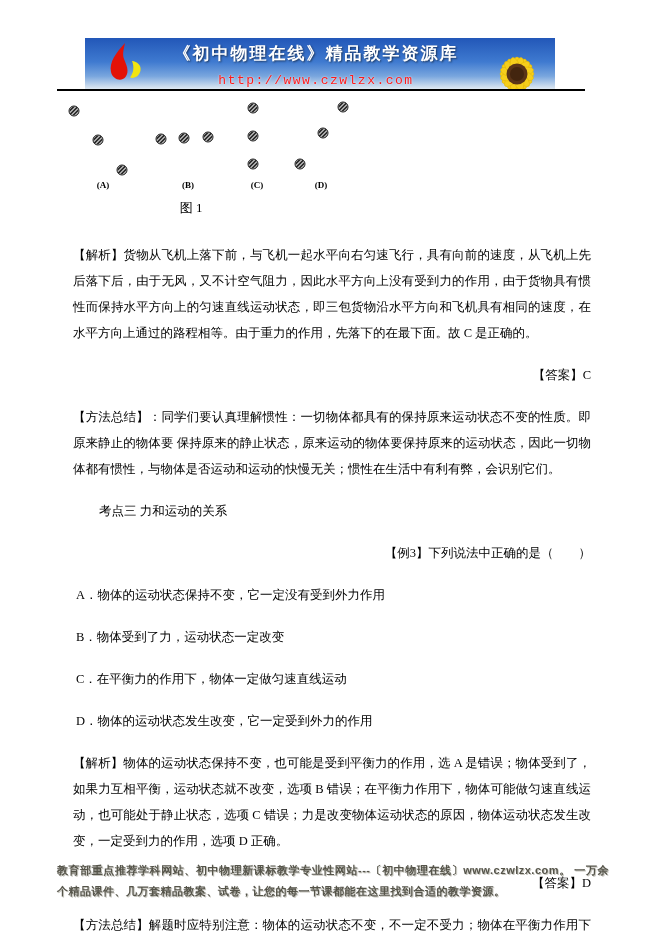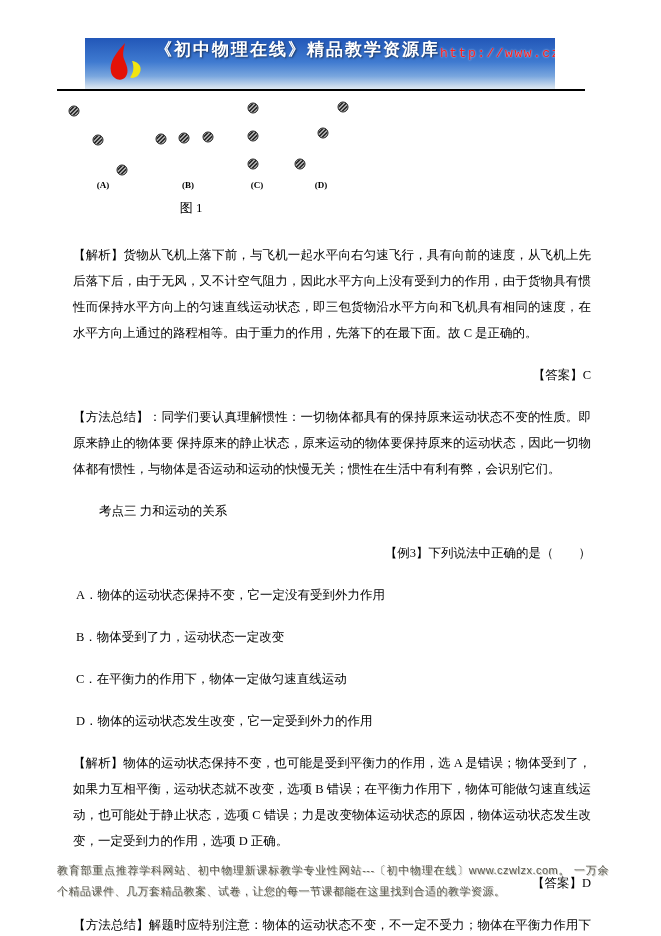--- a/index.html
+++ b/index.html
@@ -13,21 +13,21 @@
   }
 
   
   .banner {
     position:absolute; left:85px; top:38px; width:470px; height:53px;
     display:flex; align-items:stretch;
     background:linear-gradient(180deg,#2257b8 0%,#3f7ad0 45%,#79a6de 72%,#c6d8ec 90%,#eef3f8 100%);
     overflow:hidden;
   }
   .banner-logo { flex:0 0 70px; position:relative; }
-  .banner-center { flex:1; display:flex; flex-direction:row; justify-content:center; text-align:center; }
+  .banner-center { flex:1; display:flex; flex-direction:column; justify-content:center; text-align:center; }
   .banner-title {
     font-size:17px; font-weight:bold; color:#ffffff; letter-spacing:2px;
     font-family:"Liberation Serif", serif;
     text-shadow:1px 1px 2px rgba(0,0,0,0.55);
     white-space:nowrap;
   }
   .banner-url {
     font-size:13px; font-weight:normal; color:#ff1a1a; letter-spacing:1.5px;
     font-family:"Liberation Mono", monospace;
     text-shadow:0 0 2px rgba(255,255,255,0.9);
@@ -72,21 +72,21 @@
   .option { text-align:left; padding-left:3px; }
   .classic-wrap { text-align:left; margin-top:1px; }
   .classic-badge {
     display:inline-block; background:#d9d9d9; font-weight:bold;
     padding:0 1px; line-height:18px;
   }
 
   
   .footer {
     position:absolute; left:57px; top:860px; width:552px;
-    font-size:11px; line-height:21px; font-weight:normal;
+    font-size:11px; line-height:21px; font-weight:bold;
     font-family:"Liberation Sans", sans-serif;
     color:#55544a;
     text-shadow:1px 1px 0 #c9c8c0;
     letter-spacing:0.5px;
     text-align:justify;
   }
 </style>
 </head>
 <body>
 

